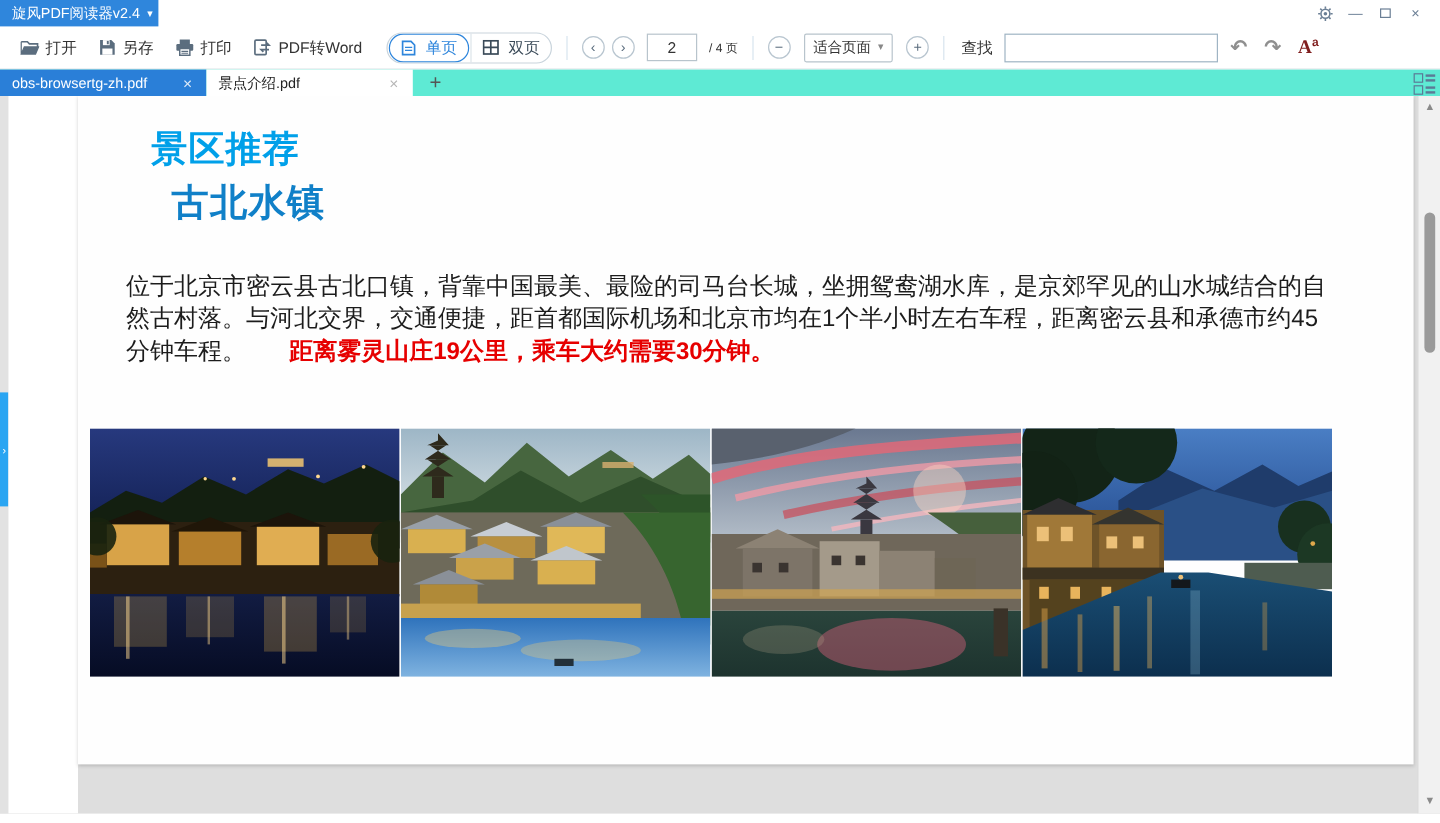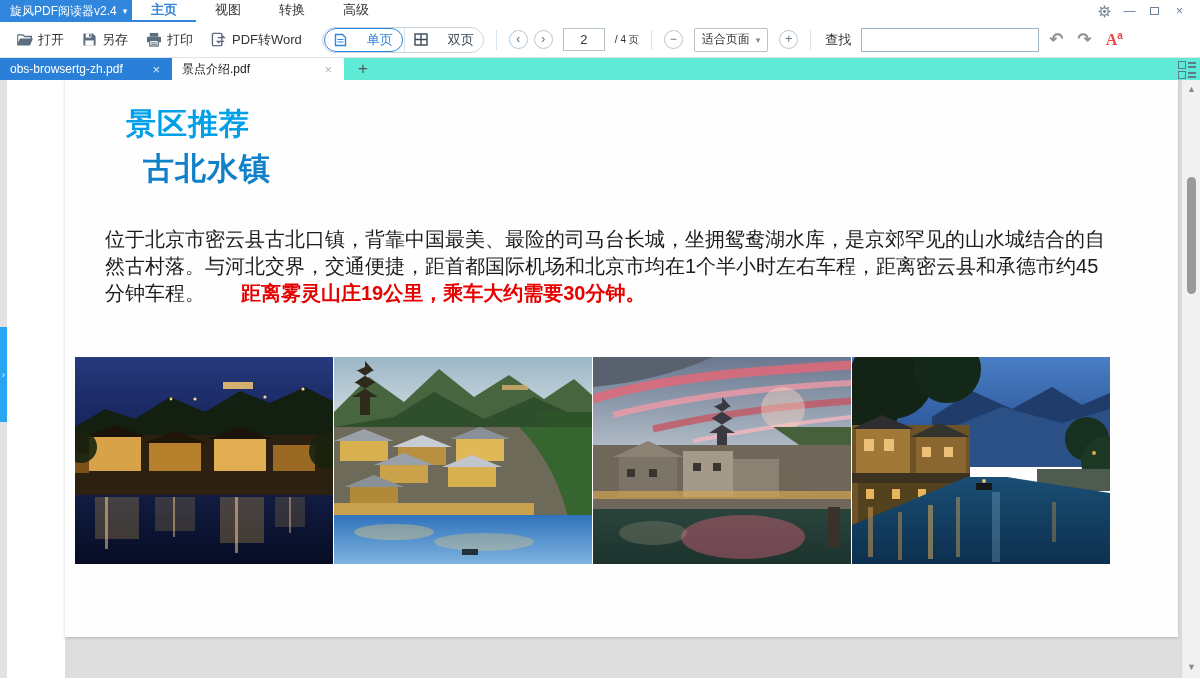--- a/index.html
+++ b/index.html
@@ -22,36 +22,36 @@
   .max-box { display:inline-block; width:9px; height:8px; border:1px solid #6b7f95; }
   .gear-svg { vertical-align:middle; }
 
   
   #toolbar { height:36px; background:#fff; border-bottom:1px solid #e2e6ea;
     display:flex; align-items:center; padding:0 10px; gap:6px; }
   .tool-btn { display:flex; align-items:center; gap:5px; font-size:13px; color:#333;
     padding:4px 6px; white-space:nowrap; }
   .pill-group { display:flex; align-items:center; border:1px solid #c9d4dc;
     border-radius:14px; height:26px; margin-left:8px; overflow:hidden; }
-  .pill-seg { display:flex; align-items:center; gap:20px; font-size:13px; padding:0 9px; height:26px; }
+  .pill-seg { display:flex; align-items:center; gap:8px; font-size:13px; padding:0 9px; height:26px; }
   .pill-seg.active { border:1px solid #2f86dc; border-radius:12px; color:#2f86dc; margin:0 1px; height:24px; }
   .pill-seg.plain { color:#3a4a58; border-left:1px solid #dde4ea; }
   .v-div { width:1px; height:20px; background:#d7e4ee; margin:0 6px; }
   .circle-btn { width:19px; height:19px; border:1px solid #b9c6d0; border-radius:50%;
     color:#5b6d7e; font-size:12px; line-height:17px; text-align:center; }
   .page-input { width:42px; height:23px; border:1px solid #b8c4cc; text-align:center;
     font-size:13px; color:#333; margin:0 4px; }
   .page-total { font-size:10px; color:#333; white-space:nowrap; }
   .zoom-select { height:24px; border:1px solid #b8c4cc; border-radius:2px; display:flex;
     align-items:center; gap:6px; font-size:12px; color:#333; padding:0 7px; margin:0 5px; white-space:nowrap; }
   .zoom-select .caret { font-size:9px; color:#888; }
   .find-label { font-size:13px; color:#333; margin:0 4px 0 2px; white-space:nowrap; }
   .search-input { width:178px; height:24px; border:1px solid #9fb4c4; font-size:13px; padding:0 5px; }
   .hist-btn { font-size:17px; color:#8f8f8f; font-weight:bold; padding:0 4px; }
-  .font-tool { color:#ef4444; font-weight:bold; padding:0 4px; }
+  .font-tool { color:#7f1d1d; font-weight:bold; padding:0 4px; }
   .font-tool .big { font-size:16px; font-family:"Liberation Serif",serif; }
   .font-tool .small { font-size:10px; vertical-align:super; }
 
   
   #tabbar { height:22px; background:#5eead4; display:flex; align-items:stretch; position:relative; }
   .doc-tab { display:flex; align-items:center; justify-content:space-between;
     font-size:12px; padding:0 10px; width:172px; }
   .doc-tab.inactive { background:#2a7fd8; color:#fff; }
   .doc-tab.active { background:#fff; color:#222; }
   .doc-tab .close { font-size:13px; opacity:.85; padding:0 2px; }
@@ -95,26 +95,20 @@
 </head>
 <body>
 
 <div id="app">
 
   <header id="titlebar">
     <div class="app-badge">
       <span>旋风PDF阅读器v2.4</span>
       <span class="caret">▾</span>
     </div>
-    <nav class="menu-tabs">
-      <div class="menu-tab active">主页</div>
-      <div class="menu-tab">视图</div>
-      <div class="menu-tab">转换</div>
-      <div class="menu-tab">高级</div>
-    </nav>
     <div class="tb-spacer"></div>
     <div class="win-controls">
       <span class="win-btn">
         <svg class="gear-svg" width="13" height="13" viewBox="0 0 14 14">
           <circle cx="7" cy="7" r="4" fill="none" stroke="#6b7f95" stroke-width="1.4"></circle>
           <circle cx="7" cy="7" r="1.6" fill="#6b7f95"></circle>
           <g stroke="#6b7f95" stroke-width="1.4">
             <line x1="7" y1="0.5" x2="7" y2="2.5"></line>
               <line x1="7" y1="11.5" x2="7" y2="13.5"></line>
             <line x1="0.5" y1="7" x2="2.5" y2="7"></line>

